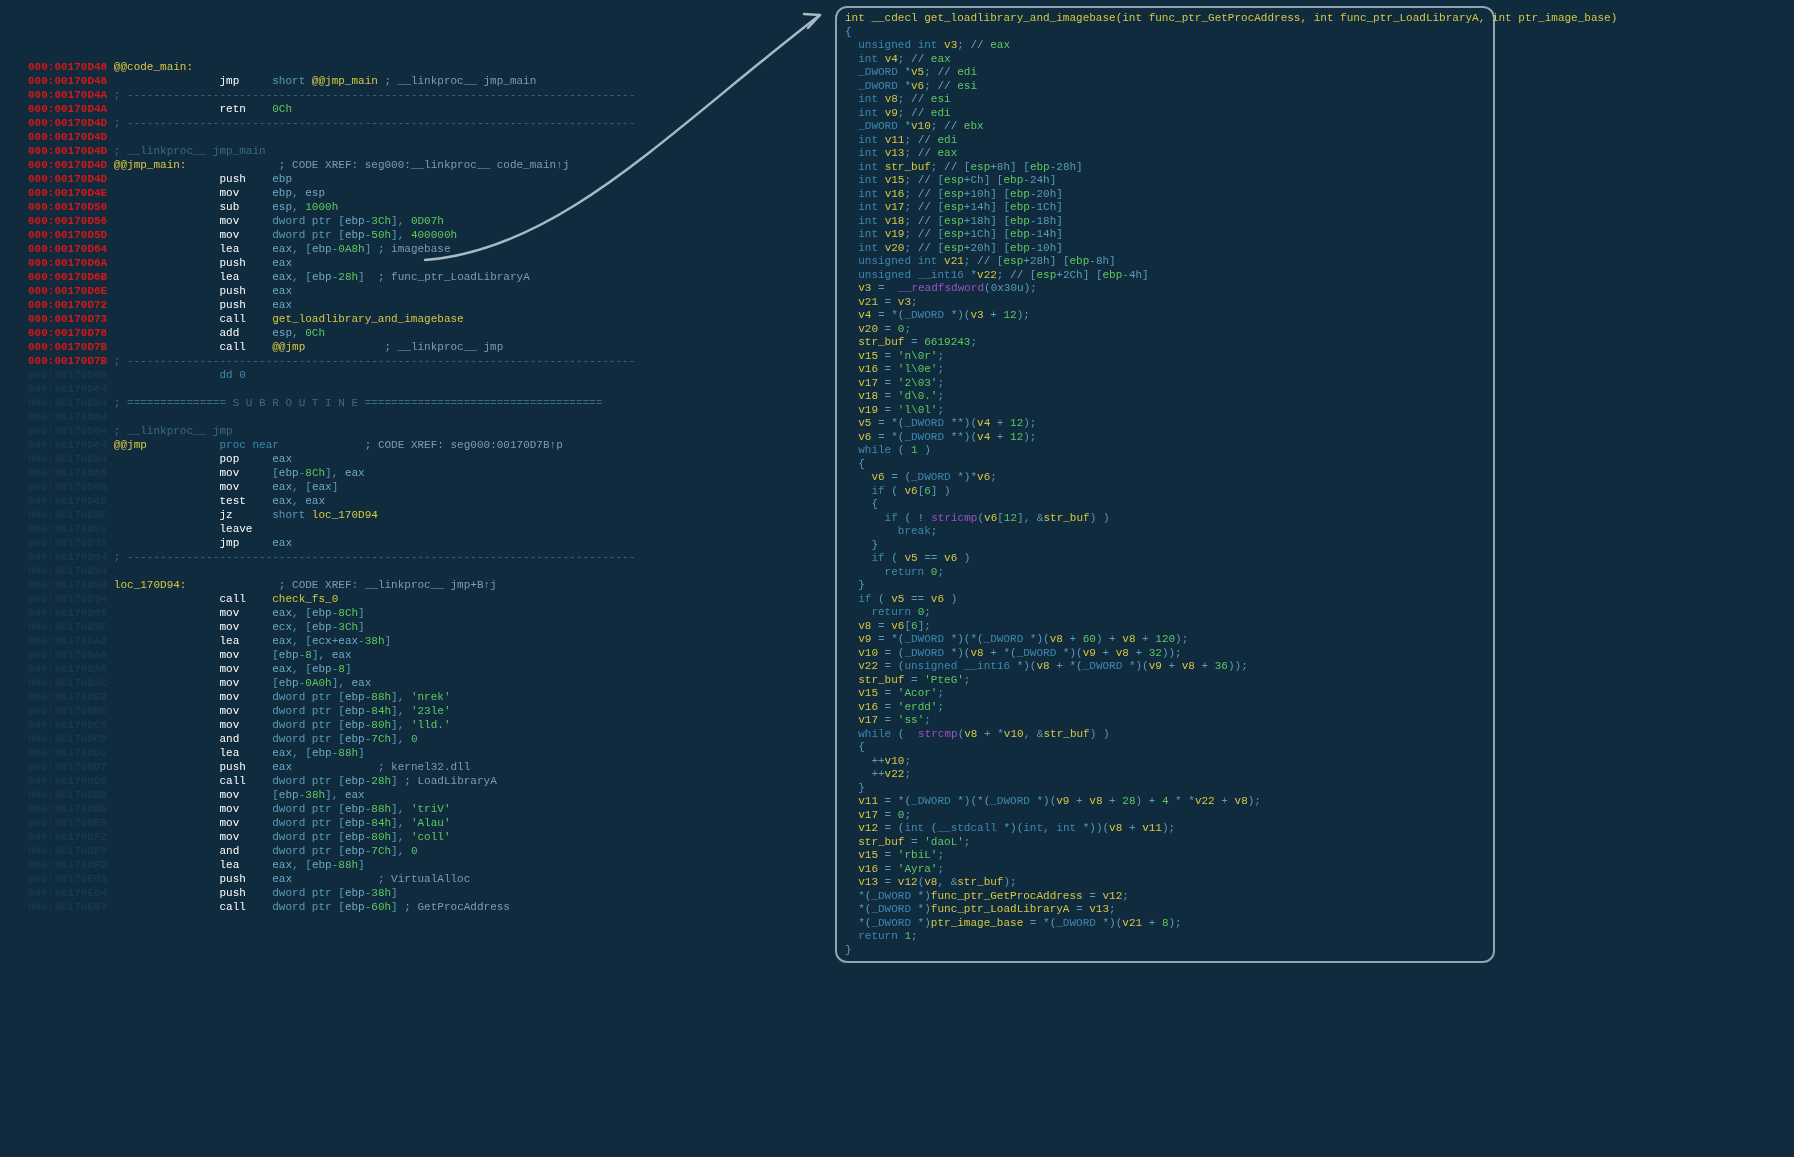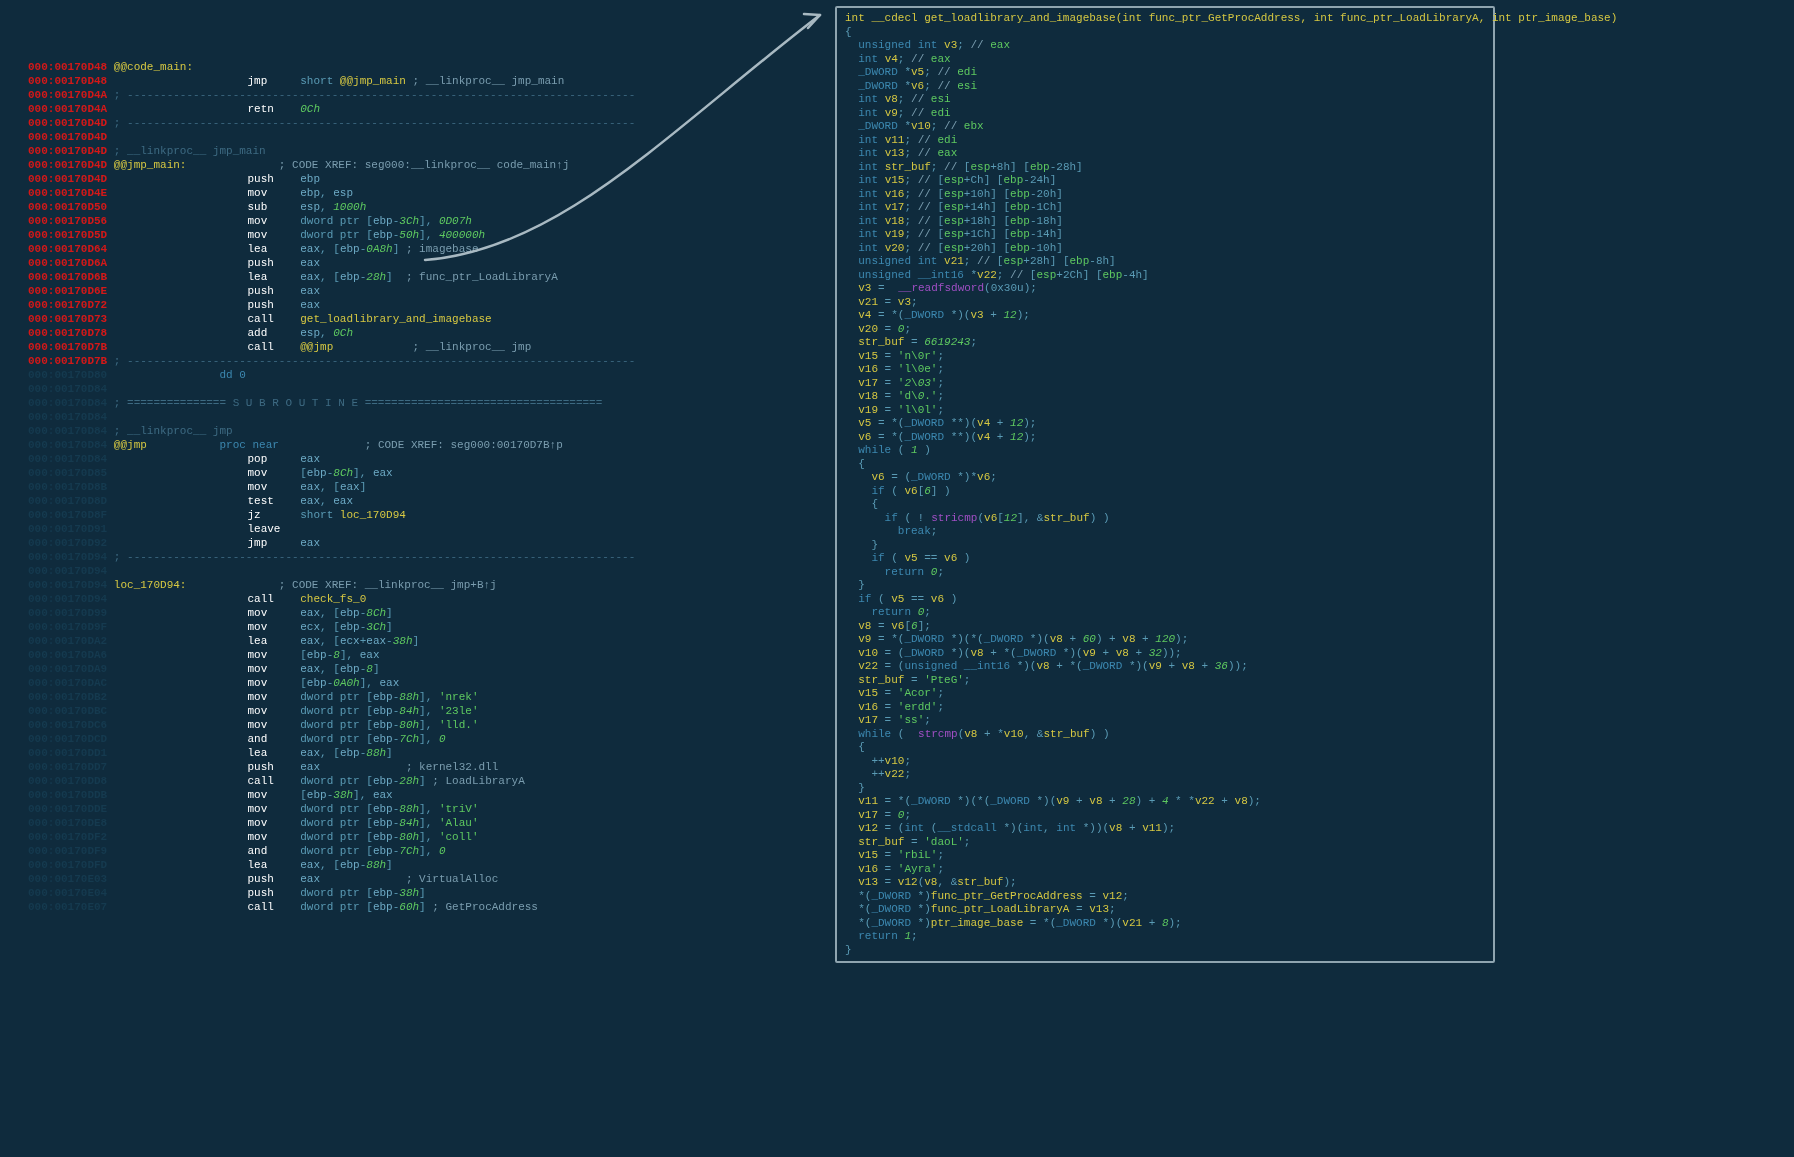--- a/index.html
+++ b/index.html
@@ -19,38 +19,38 @@
     left: 28px;
     top: 60px;
     width: 805px;
   }
   .right-panel {
     position: absolute;
     left: 835px;
     top: 6px;
     width: 640px;
     border: 2px solid #8fa5b0;
-    border-radius: 2px;
+    border-radius: 12px;
     padding: 4px 8px;
   }
   .asm-line {
     white-space: pre;
     line-height: 14px;
     font-family: 'Courier New', monospace;
   }
   .c-line {
     white-space: pre;
     line-height: 13.5px;
     font-family: 'Courier New', monospace;
   }
   .addr-red { color: #d41818; font-weight: bold; }
   .addr-dk  { color: #153a4f; font-weight: bold; }
-  .kw   { color: #ffffff; margin-left: 28px; }
+  .kw   { color: #ffffff; }
   .reg  { color: #6daac5; }
-  .num  { color: #5ec960; font-style: italic; }
+  .num  { color: #5ec960; }
   .lbl  { color: #d6c842; font-family: Liberation Mono, monospace; }
   .cmt  { color: #7a9daf; }
   .sep  { color: #3d6a82; }
   .typ  { color: #3c88b0; }
   .var  { color: #d6c842; }
   .str  { color: #5ec960; }
   .fn   { color: #a04fc4; margin-left: 7px; }
   .sig  { color: #d6c842; }
   svg.arrow {
     position: absolute;

